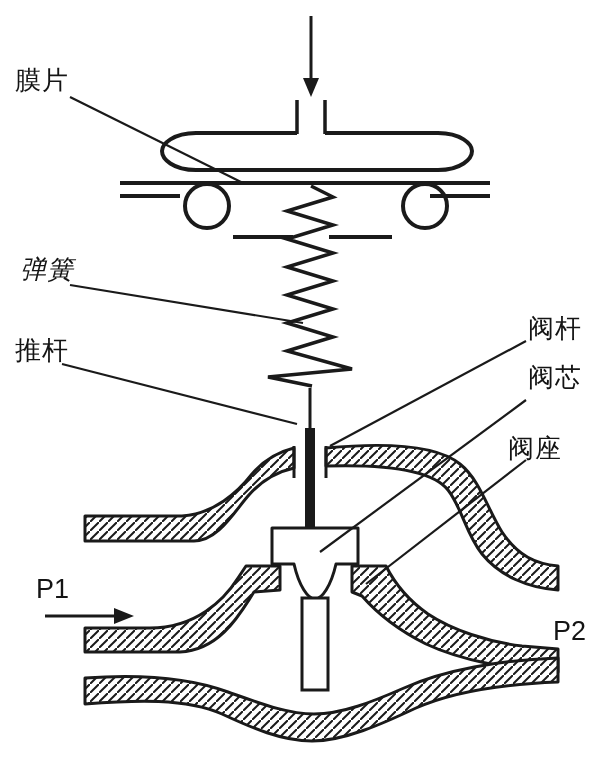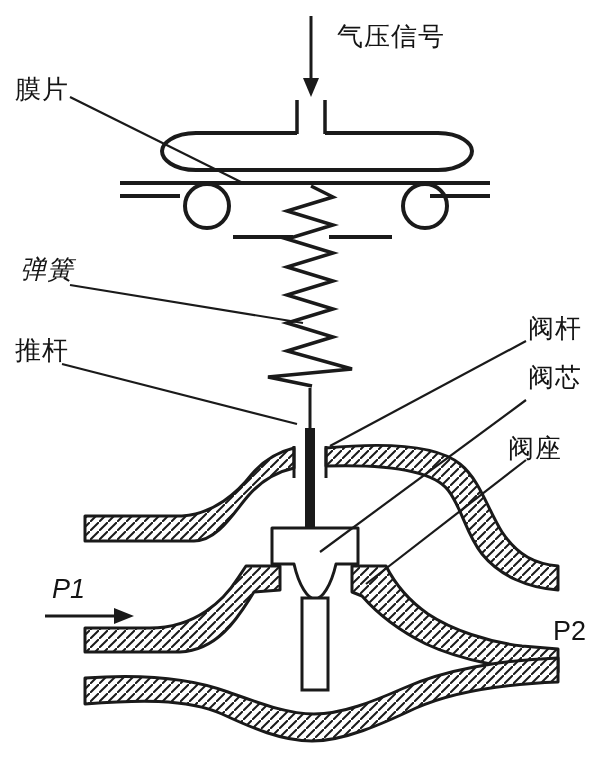--- a/index.html
+++ b/index.html
@@ -113,31 +113,30 @@
     <g stroke="#1a1a1a" stroke-width="2.2" fill="none">
       <line x1="70" y1="97" x2="243" y2="183"></line>
       <line x1="70" y1="285" x2="303" y2="323"></line>
       <line x1="62" y1="364" x2="297" y2="424"></line>
       <line x1="526" y1="341" x2="330" y2="446"></line>
       <line x1="526" y1="400" x2="320" y2="552"></line>
       <line x1="526" y1="460" x2="366" y2="584"></line>
     </g>
   </svg>
 
-  <div class="lbl" style="left:337px;top:22px;">气压信号</div>
 
-  <div class="lbl" style="left:15px;top:75px;">膜片</div>
+  <div class="lbl" style="left:15px;top:66px;">膜片</div>
 
   <div class="lbl" style="left:20px;top:255px;font-style:italic;">弹簧</div>
 
   <div class="lbl" style="left:15px;top:336px;text-align:right;">推杆</div>
 
   <div class="lbl" style="left:528px;top:314px;">阀杆</div>
 
   <div class="lbl" style="left:528px;top:363px;">阀芯</div>
 
   <div class="lbl" style="left:508px;top:434px;">阀座</div>
 
-  <div class="lbl latin" style="left:52px;top:574px;font-style:italic;">P1</div>
+  <div class="lbl latin" style="left:36px;top:574px;">P1</div>
 
   <div class="lbl latin" style="left:517px;top:616px;margin-left:36px;">P2</div>
 
 </div>
 
 </body></html>

